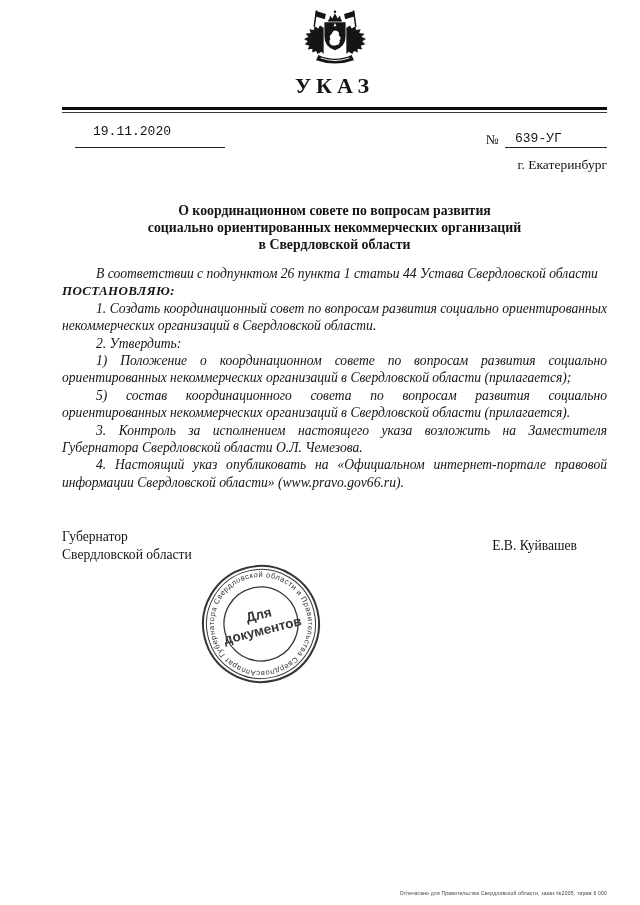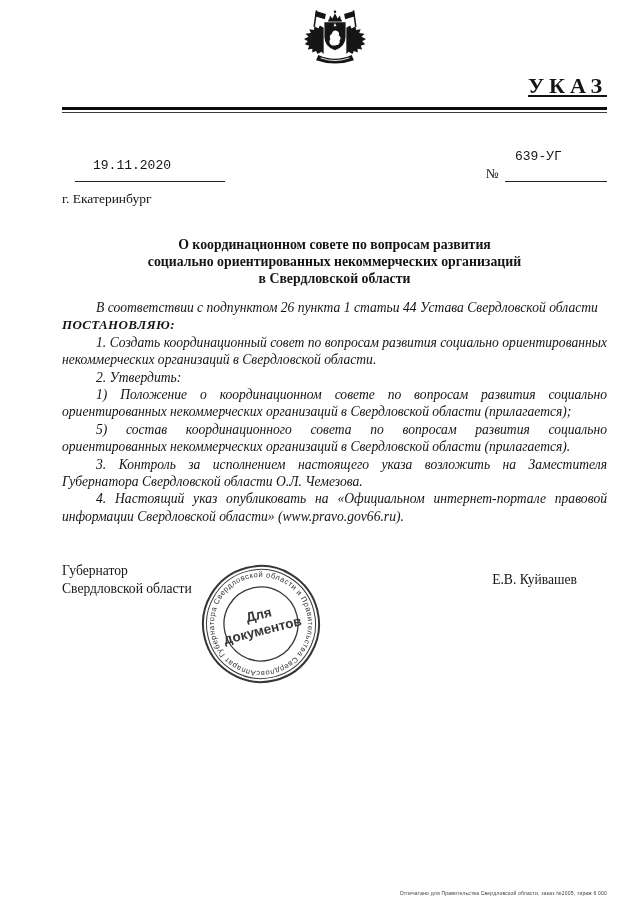--- a/index.html
+++ b/index.html
@@ -10,22 +10,22 @@
     background:#ffffff;
     color:#141414;
     font-family:"Liberation Serif", serif;
     overflow:hidden;
   }
   .content { margin-left:62px; margin-right:33px; } 
 
   .emblem-wrap { text-align:center; padding-top:8px; height:62px; }
 
   .doc-type {
-    text-align:right; font-size:22px; font-weight:bold;
-    letter-spacing:5px; margin-top:3px;text-decoration:underline;
+    text-align:center; font-size:22px; font-weight:bold;
+    letter-spacing:5px; margin-top:3px;
   }
   .doc-authority {
     text-align:center; font-size:15px; font-weight:bold;
     letter-spacing:1.4px; margin-top:5px; white-space:nowrap;
   }
   .double-rule {
     height:2px; margin-top:8px;
     border-top:3px solid #0c0c0c;
     border-bottom:1px solid #3a3a3a;
   }
@@ -38,24 +38,24 @@
   .date-field {
     margin-left:13px; width:132px;
     border-bottom:1px solid #222;
     padding-left:18px; padding-bottom:8px;
     white-space:nowrap;
   }
   .num-group { display:flex; align-items:flex-end; }
   .num-sign { font-family:"Liberation Serif", serif; font-size:13.5px; margin-right:6px; }
   .num-field {
     width:92px; border-bottom:1px solid #222;
-    padding-left:10px; padding-bottom:17px; white-space:nowrap;margin-top:25px;
+    padding-left:10px; padding-bottom:1px; white-space:nowrap;
   }
 
-  .city { text-align:left; font-size:13.5px; margin-top:9px; }
+  .city { text-align:right; font-size:13.5px; margin-top:9px; }
 
   .subject {
     text-align:center; font-weight:bold;
     font-size:13.8px; line-height:17px; margin-top:29px;
   }
 
   .body-text { margin-top:12px; font-size:13.6px; line-height:17.4px;font-style:italic; }
   .body-text p { margin:0; text-indent:34px; text-align:justify; }
   .body-text p.resolve {
     text-indent:0; font-weight:bold; font-size:13px; letter-spacing:0.4px;

